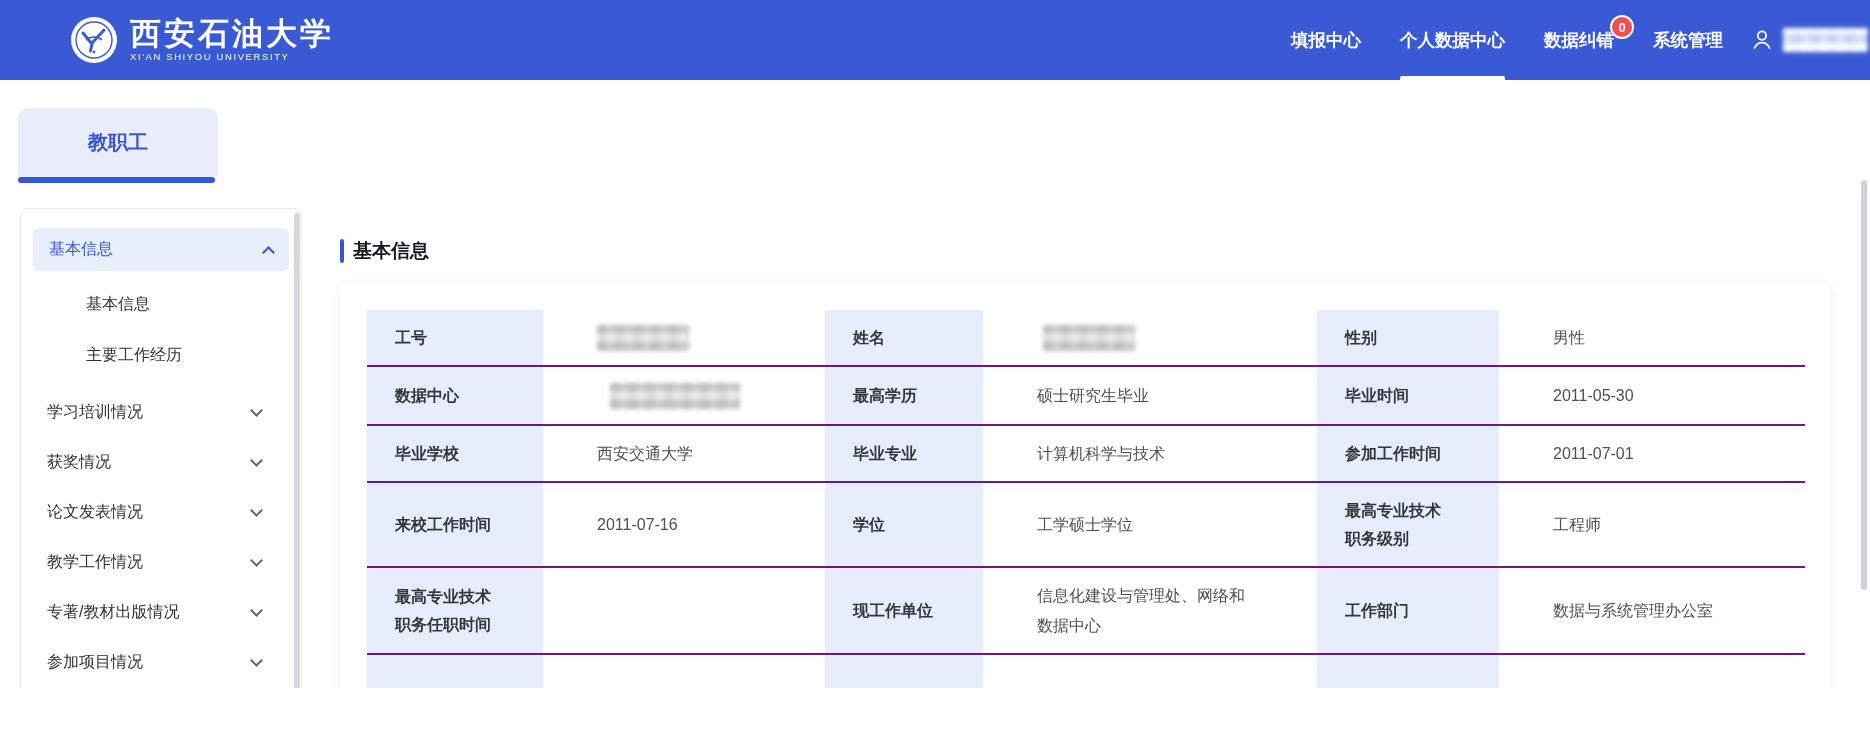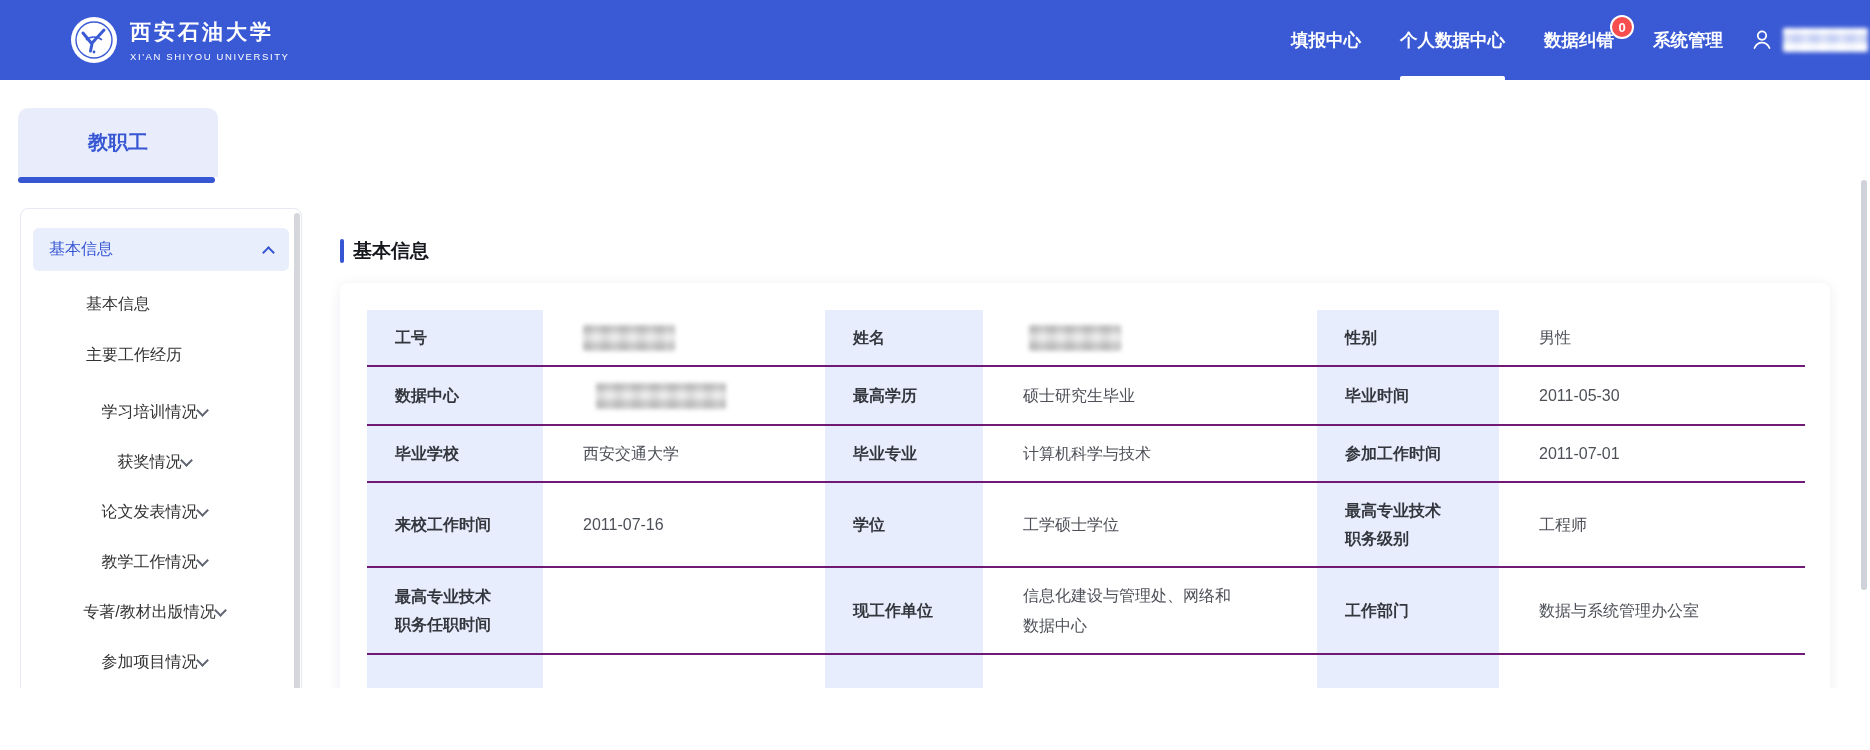--- a/index.html
+++ b/index.html
@@ -4,21 +4,21 @@
 <style>
   * { margin:0; padding:0; box-sizing:border-box; }
   html,body { width:1870px; height:750px; overflow:hidden; background:#fff;
     font-family:"Liberation Sans","DejaVu Sans",sans-serif; }
 
   
   .header { position:absolute; left:0; top:0; width:1870px; height:80px; background:#3a5ad5; z-index:5; }
   .brand { position:absolute; left:70px; top:16px; display:flex; align-items:center; }
   .logo-circle { width:48px; height:48px; flex:none; }
   .brand-text { margin-left:12px; color:#fff; }
-  .brand-cn { font-size:21px; font-weight:bold; letter-spacing:3px; line-height:30px;font-family:Liberation Mono, monospace; }
+  .brand-cn { font-size:31px; font-weight:bold; letter-spacing:3px; line-height:30px; }
   .brand-en { font-size:9.5px; font-weight:normal; letter-spacing:1.6px; margin-top:2px; }
 
   .nav { position:absolute; right:2px; top:0; height:80px; display:flex; align-items:stretch; }
   .nav-item { position:relative; display:flex; align-items:center; color:#fff; font-size:17.5px;
     font-weight:600; margin-left:39px; cursor:pointer; white-space:nowrap; }
   .nav-item.active::after { content:""; position:absolute; left:0; right:0; bottom:0; height:4px;
     background:#fff; border-radius:2px 2px 0 0; }
   .nav-badge { position:absolute; top:15px; right:-20px; min-width:24px; height:24px; border-radius:12px;
     background:#f64e4e; border:2px solid #fff; color:#fff; font-size:13px; font-weight:bold;
     display:flex; align-items:center; justify-content:center; }
@@ -44,41 +44,41 @@
     border:1px solid #e6e9f2; border-radius:8px; }
   .side-scroll { position:absolute; right:1px; top:4px; width:6px; height:548px; background:#d5d7dd; border-radius:3px; }
   .side-group-active { margin:19px 12px 0 12px; height:43px; background:#e8eefc; border-radius:6px;
     display:flex; align-items:center; padding:0 16px; color:#3656d4; font-size:16px; cursor:pointer;
     justify-content:space-between; }
   .side-sub { height:42px; display:flex; align-items:center; padding-left:65px; font-size:16px;
     color:#333; cursor:pointer; }
   .side-sub.first { margin-top:12px; height:42px; }
   .side-sub.second { margin-top:6px; height:48px; }
   .side-item { position:relative; height:46px; display:flex; align-items:center; padding-left:26px;
-    padding-right:40px; font-size:16px; color:#333; cursor:pointer; justify-content:center; }
+    padding-right:40px; font-size:16px; color:#333; cursor:pointer; justify-content:space-between; }
   .side-item.mt10 { margin-top:10px; }
   .side-item.mt4 { margin-top:4px; }
 
   .chev { display:inline-block; width:9px; height:9px; border-right:2px solid currentColor;
     border-bottom:2px solid currentColor; flex:none; }
   .chev.up { transform:rotate(-135deg); margin-top:5px; }
   .chev.down { transform:rotate(45deg); margin-bottom:3px; color:#5f6470; }
 
   
   .section-title { position:absolute; left:340px; top:158px; display:flex; align-items:center; }
   .title-bar { width:4px; height:24px; background:#3656d4; border-radius:2px; }
   .title-text { margin-left:9px; font-size:19px; font-weight:bold; color:#16181d; }
 
   .card { position:absolute; left:340px; top:203px; width:1490px; height:520px; background:#fff;
     border-radius:8px; box-shadow:0 2px 14px rgba(30,40,90,0.08); }
   .itable { position:absolute; left:27px; top:27px; width:1438px; }
   .trow { display:flex; border-bottom:2px solid #701a75; }
   .tl { background:#e7edfc; display:flex; align-items:center; padding-left:28px; font-size:16px;
     font-weight:bold; color:#33363d; white-space:pre-line; line-height:28px; flex:none; }
-  .tv { background:#fff; display:flex; align-items:center; padding-left:40px; font-size:16px;
+  .tv { background:#fff; display:flex; align-items:center; padding-left:54px; font-size:16px;
     color:#4d5057; white-space:pre-line; line-height:30px; flex:none; }
   .lw1 { width:176px; } .vw1 { width:282px;border-radius:13px; }
   .lw2 { width:158px; } .vw2 { width:334px; }
   .lw3 { width:182px; } .vw3 { width:300px; }
 
   .redact { display:inline-block; height:26px; border-radius:2px;
     background-image:
       repeating-linear-gradient(0deg, rgba(178,178,178,.55) 0 9px, rgba(235,235,235,.55) 9px 18px),
       repeating-linear-gradient(90deg, #cdcdcd 0 9px, #e9e9e9 9px 18px);
     filter:blur(2px); }

